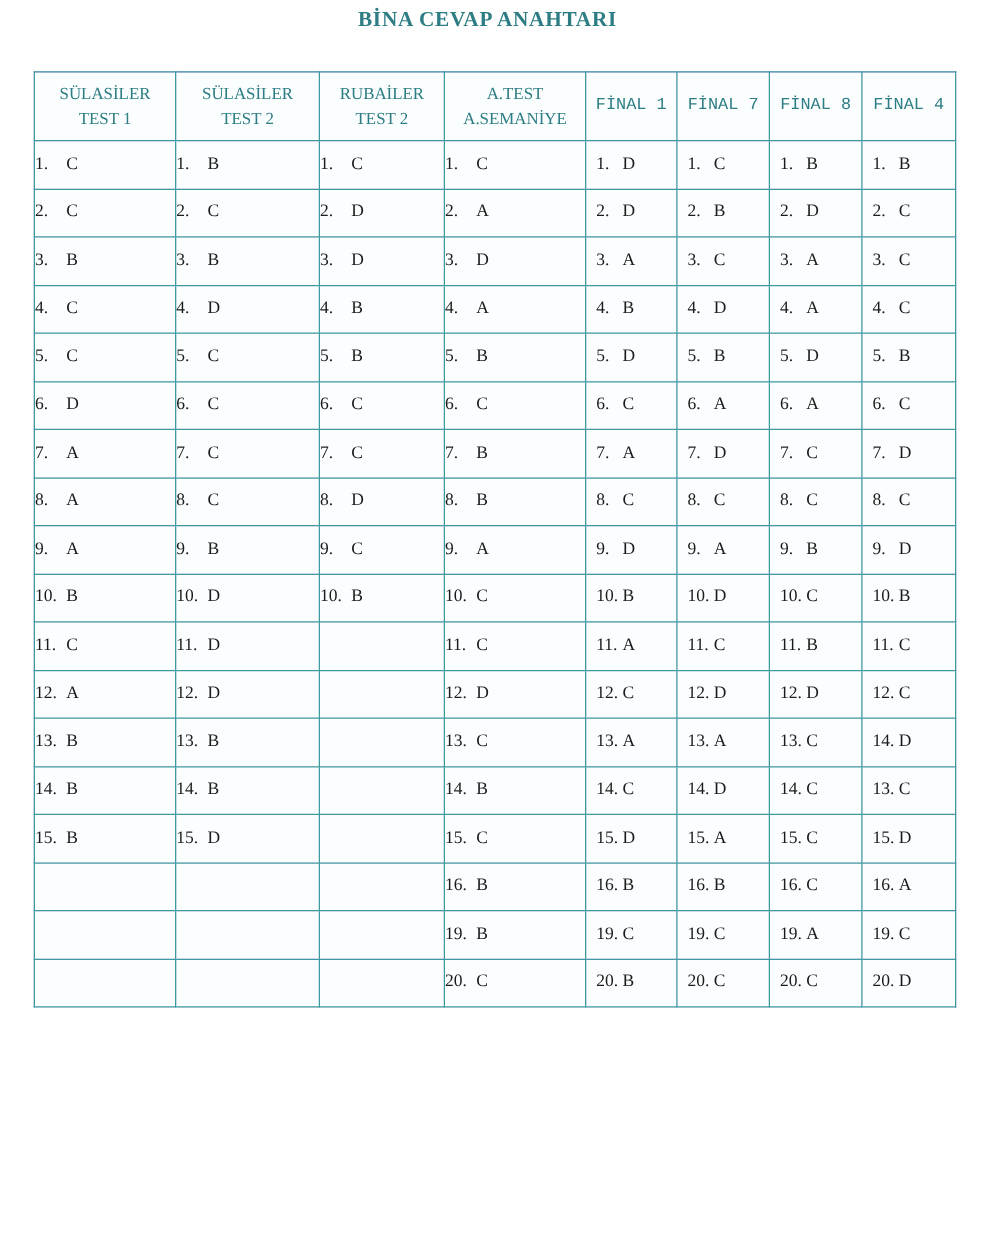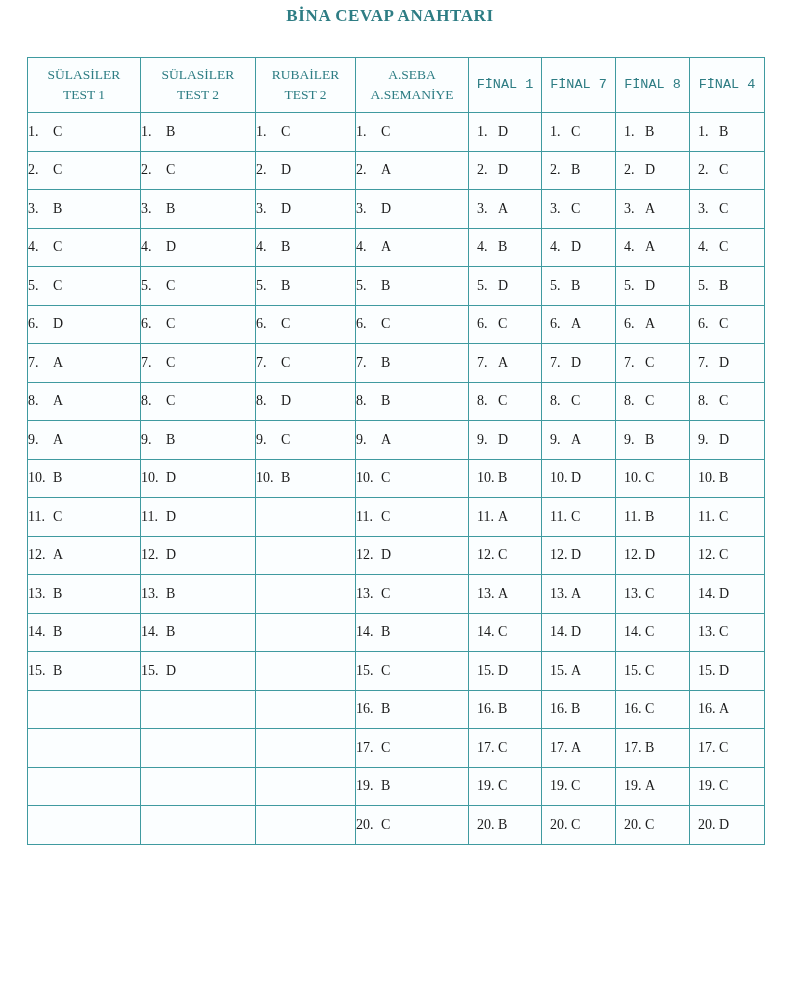--- a/index.html
+++ b/index.html
@@ -149,21 +149,21 @@
             </th>
             <th class="hdr-cell">
               <span class="l1">SÜLASİLER</span>
               <span class="l2">TEST 2</span>
             </th>
             <th class="hdr-cell">
               <span class="l1">RUBAİLER</span>
               <span class="l2">TEST 2</span>
             </th>
             <th class="hdr-cell">
-              <span class="l1">A.SEBA</span>
+              <span class="l1">A.TEST</span>
               <span class="l2">A.SEMANİYE</span>
             </th>
             <th class="hdr-cell single"><span class="l1">FİNAL 1</span></th>
             <th class="hdr-cell single"><span class="l1">FİNAL 7</span></th>
             <th class="hdr-cell single"><span class="l1">FİNAL 8</span></th>
             <th class="hdr-cell single"><span class="l1">FİNAL 4</span></th>
           </tr>
       </thead>
       <tbody id="tbody">
           <tr>
@@ -323,30 +323,20 @@
             <td class="ans-cell"><span class="num">16.</span><span class="letter">B</span></td>
             <td class="ans-cell tight"><span class="num wide">16.</span><span class="letter">B</span></td>
             <td class="ans-cell tight"><span class="num wide">16.</span><span class="letter">B</span></td>
             <td class="ans-cell tight"><span class="num wide">16.</span><span class="letter">C</span></td>
             <td class="ans-cell tight"><span class="num wide">16.</span><span class="letter">A</span></td>
           </tr>
           <tr>
             <td class="ans-cell empty"></td>
             <td class="ans-cell empty"></td>
             <td class="ans-cell empty"></td>
-            <td class="ans-cell"><span class="num">17.</span><span class="letter">C</span></td>
-            <td class="ans-cell tight"><span class="num wide">17.</span><span class="letter">C</span></td>
-            <td class="ans-cell tight"><span class="num wide">17.</span><span class="letter">A</span></td>
-            <td class="ans-cell tight"><span class="num wide">17.</span><span class="letter">B</span></td>
-            <td class="ans-cell tight"><span class="num wide">17.</span><span class="letter">C</span></td>
-          </tr>
-          <tr>
-            <td class="ans-cell empty"></td>
-            <td class="ans-cell empty"></td>
-            <td class="ans-cell empty"></td>
             <td class="ans-cell"><span class="num">19.</span><span class="letter">B</span></td>
             <td class="ans-cell tight"><span class="num wide">19.</span><span class="letter">C</span></td>
             <td class="ans-cell tight"><span class="num wide">19.</span><span class="letter">C</span></td>
             <td class="ans-cell tight"><span class="num wide">19.</span><span class="letter">A</span></td>
             <td class="ans-cell tight"><span class="num wide">19.</span><span class="letter">C</span></td>
           </tr>
           <tr>
             <td class="ans-cell empty"></td>
             <td class="ans-cell empty"></td>
             <td class="ans-cell empty"></td>

